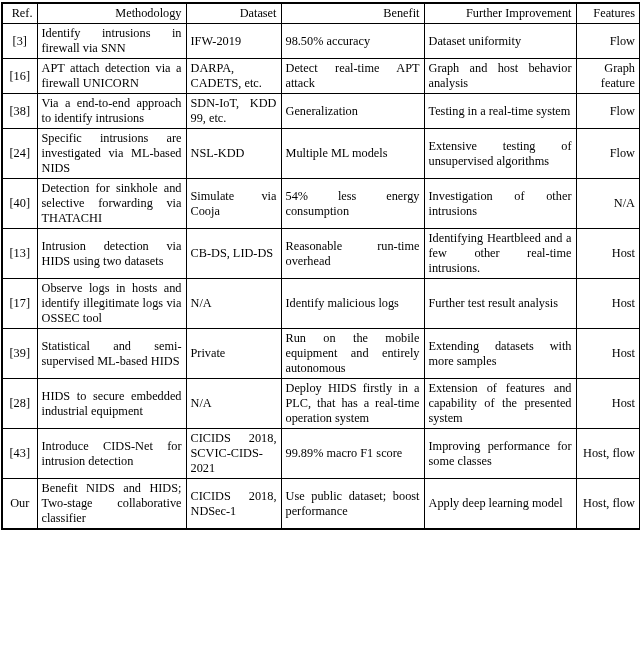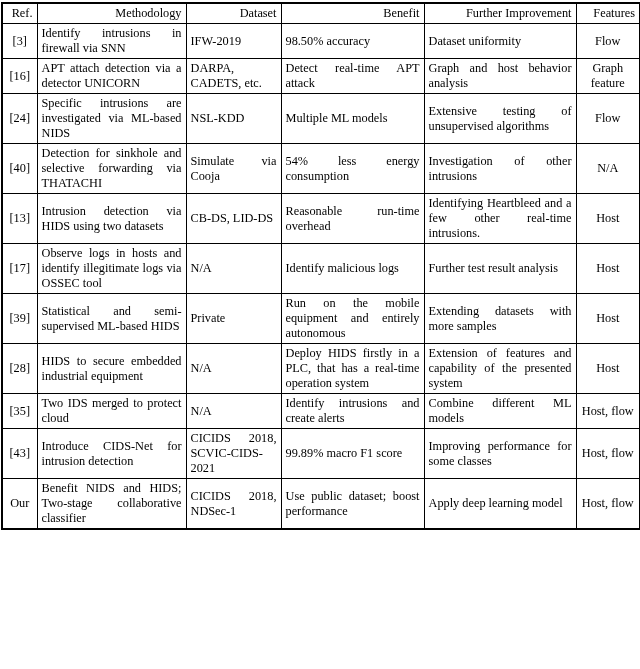--- a/index.html
+++ b/index.html
@@ -33,21 +33,21 @@
   table.paper-table th {
     font-weight: normal;
     text-align: right;
     white-space: nowrap;
   }
   th.col-ref, td.col-ref { text-align: center; padding-left: 2px; padding-right: 2px; }
   td.col-methodology, td.col-dataset, td.col-benefit, td.col-improvement {
     text-align: justify;
     text-align-last: left;
   }
-  td.col-features { text-align: center; }
+  td.col-features { text-align: right; }
   col.w-ref { width: 35px; }
   col.w-methodology { width: 149px; }
   col.w-dataset { width: 95px; }
   col.w-benefit { width: 143px; }
   col.w-improvement { width: 152px; }
   col.w-features { width: 64px; }
 </style>
 </head>
 <body>
 
@@ -75,25 +75,33 @@
         <tr>
     <td class="col-ref">[3]</td>
     <td class="col-methodology">Identify intrusions in firewall via SNN</td>
     <td class="col-dataset">IFW-2019</td>
     <td class="col-benefit">98.50% accuracy</td>
     <td class="col-improvement">Dataset uniformity</td>
     <td class="col-features">Flow</td>
   </tr>
         <tr>
     <td class="col-ref">[16]</td>
-    <td class="col-methodology">APT attach detection via a detector UNICORN</td>
+    <td class="col-methodology">APT attach detection via a firewall UNICORN</td>
     <td class="col-dataset">DARPA, CADETS, etc.</td>
     <td class="col-benefit">Detect real-time APT attack</td>
     <td class="col-improvement">Graph and host behavior analysis</td>
     <td class="col-features">Graph feature</td>
+  </tr>
+        <tr>
+    <td class="col-ref">[38]</td>
+    <td class="col-methodology">Via a end-to-end approach to identify intrusions</td>
+    <td class="col-dataset">SDN-IoT, KDD 99, etc.</td>
+    <td class="col-benefit">Generalization</td>
+    <td class="col-improvement">Testing in a real-time system</td>
+    <td class="col-features">Flow</td>
   </tr>
         <tr>
     <td class="col-ref">[24]</td>
     <td class="col-methodology">Specific intrusions are investigated via ML-based NIDS</td>
     <td class="col-dataset">NSL-KDD</td>
     <td class="col-benefit">Multiple ML models</td>
     <td class="col-improvement">Extensive testing of unsupervised algorithms</td>
     <td class="col-features">Flow</td>
   </tr>
         <tr>
@@ -130,28 +138,20 @@
   </tr>
         <tr>
     <td class="col-ref">[28]</td>
     <td class="col-methodology">HIDS to secure embedded industrial equipment</td>
     <td class="col-dataset">N/A</td>
     <td class="col-benefit">Deploy HIDS firstly in a PLC, that has a real-time operation system</td>
     <td class="col-improvement">Extension of features and capability of the presented system</td>
     <td class="col-features">Host</td>
   </tr>
         <tr>
-    <td class="col-ref">[35]</td>
-    <td class="col-methodology">Two IDS merged to protect cloud</td>
-    <td class="col-dataset">N/A</td>
-    <td class="col-benefit">Identify intrusions and create alerts</td>
-    <td class="col-improvement">Combine different ML models</td>
-    <td class="col-features">Host, flow</td>
-  </tr>
-        <tr>
     <td class="col-ref">[43]</td>
     <td class="col-methodology">Introduce CIDS-Net for intrusion detection</td>
     <td class="col-dataset">CICIDS 2018, SCVIC-CIDS-2021</td>
     <td class="col-benefit">99.89% macro F1 score</td>
     <td class="col-improvement">Improving performance for some classes</td>
     <td class="col-features">Host, flow</td>
   </tr>
         <tr>
     <td class="col-ref">Our</td>
     <td class="col-methodology">Benefit NIDS and HIDS; Two-stage collaborative classifier</td>

